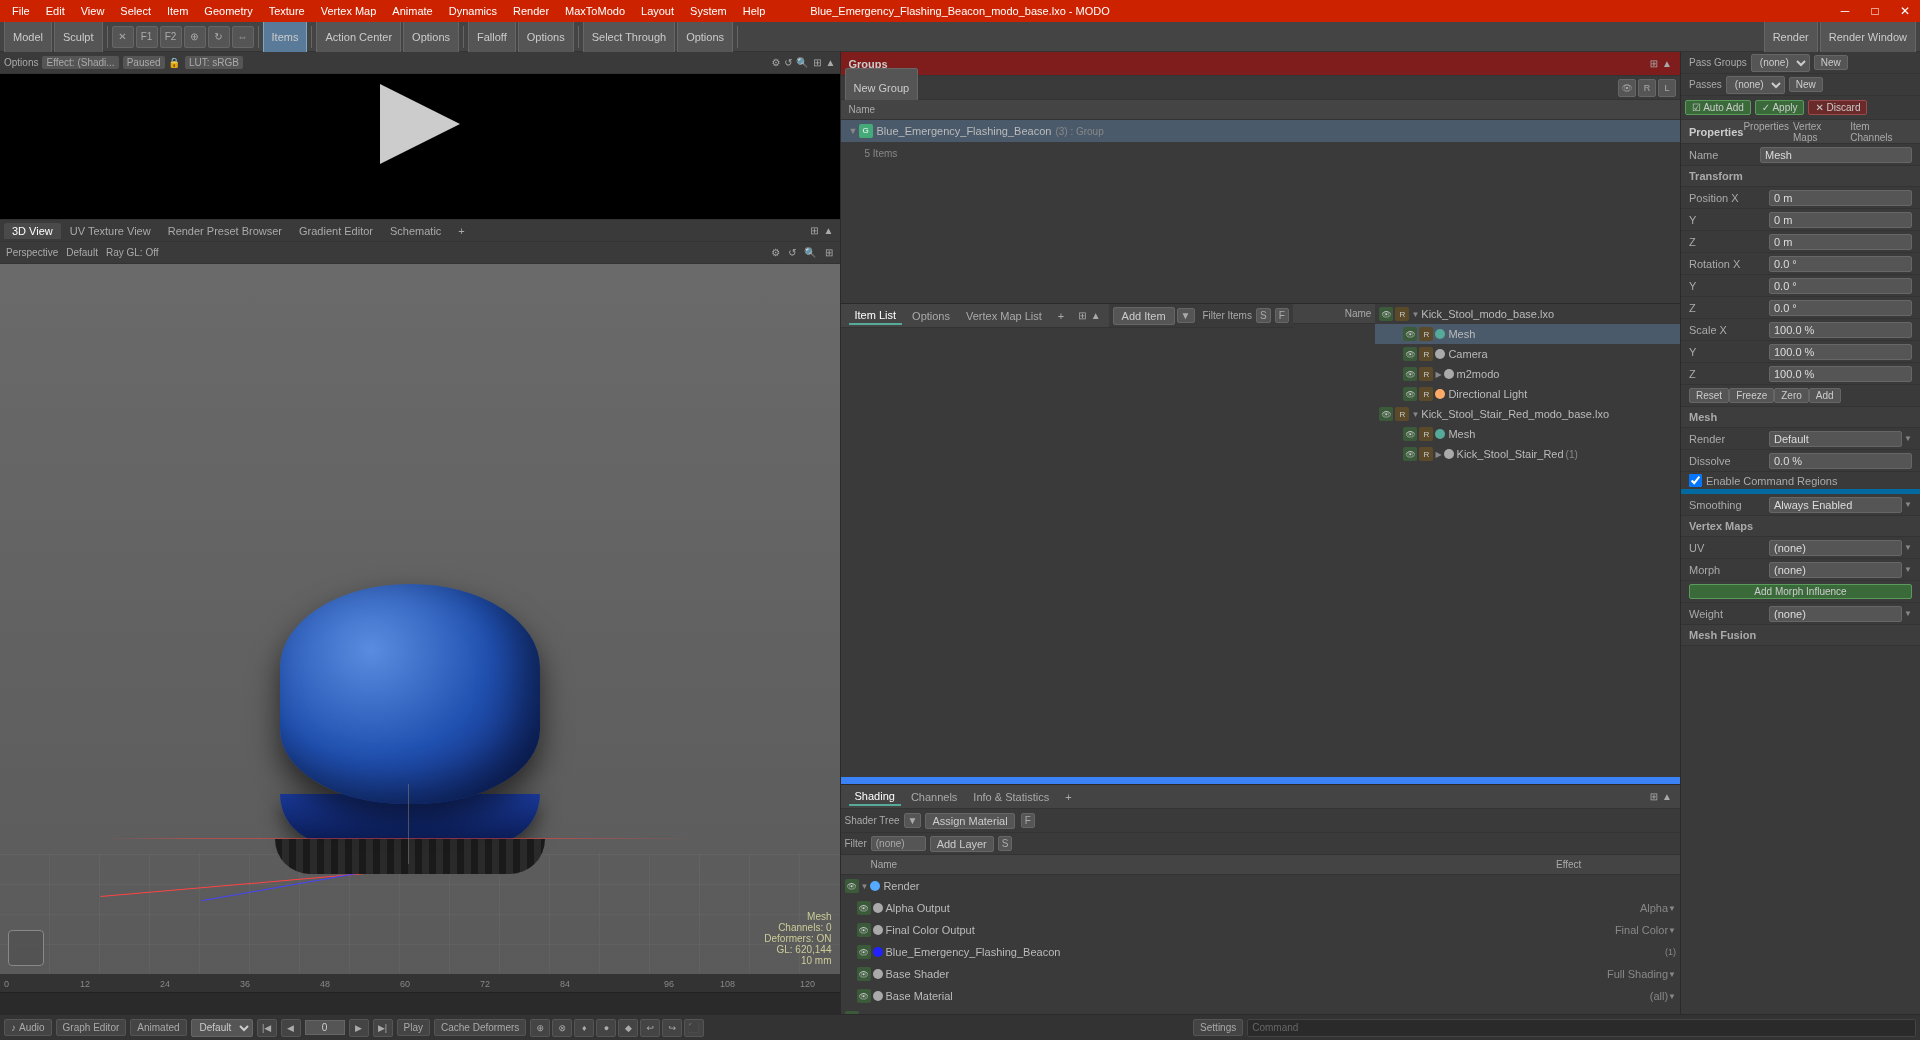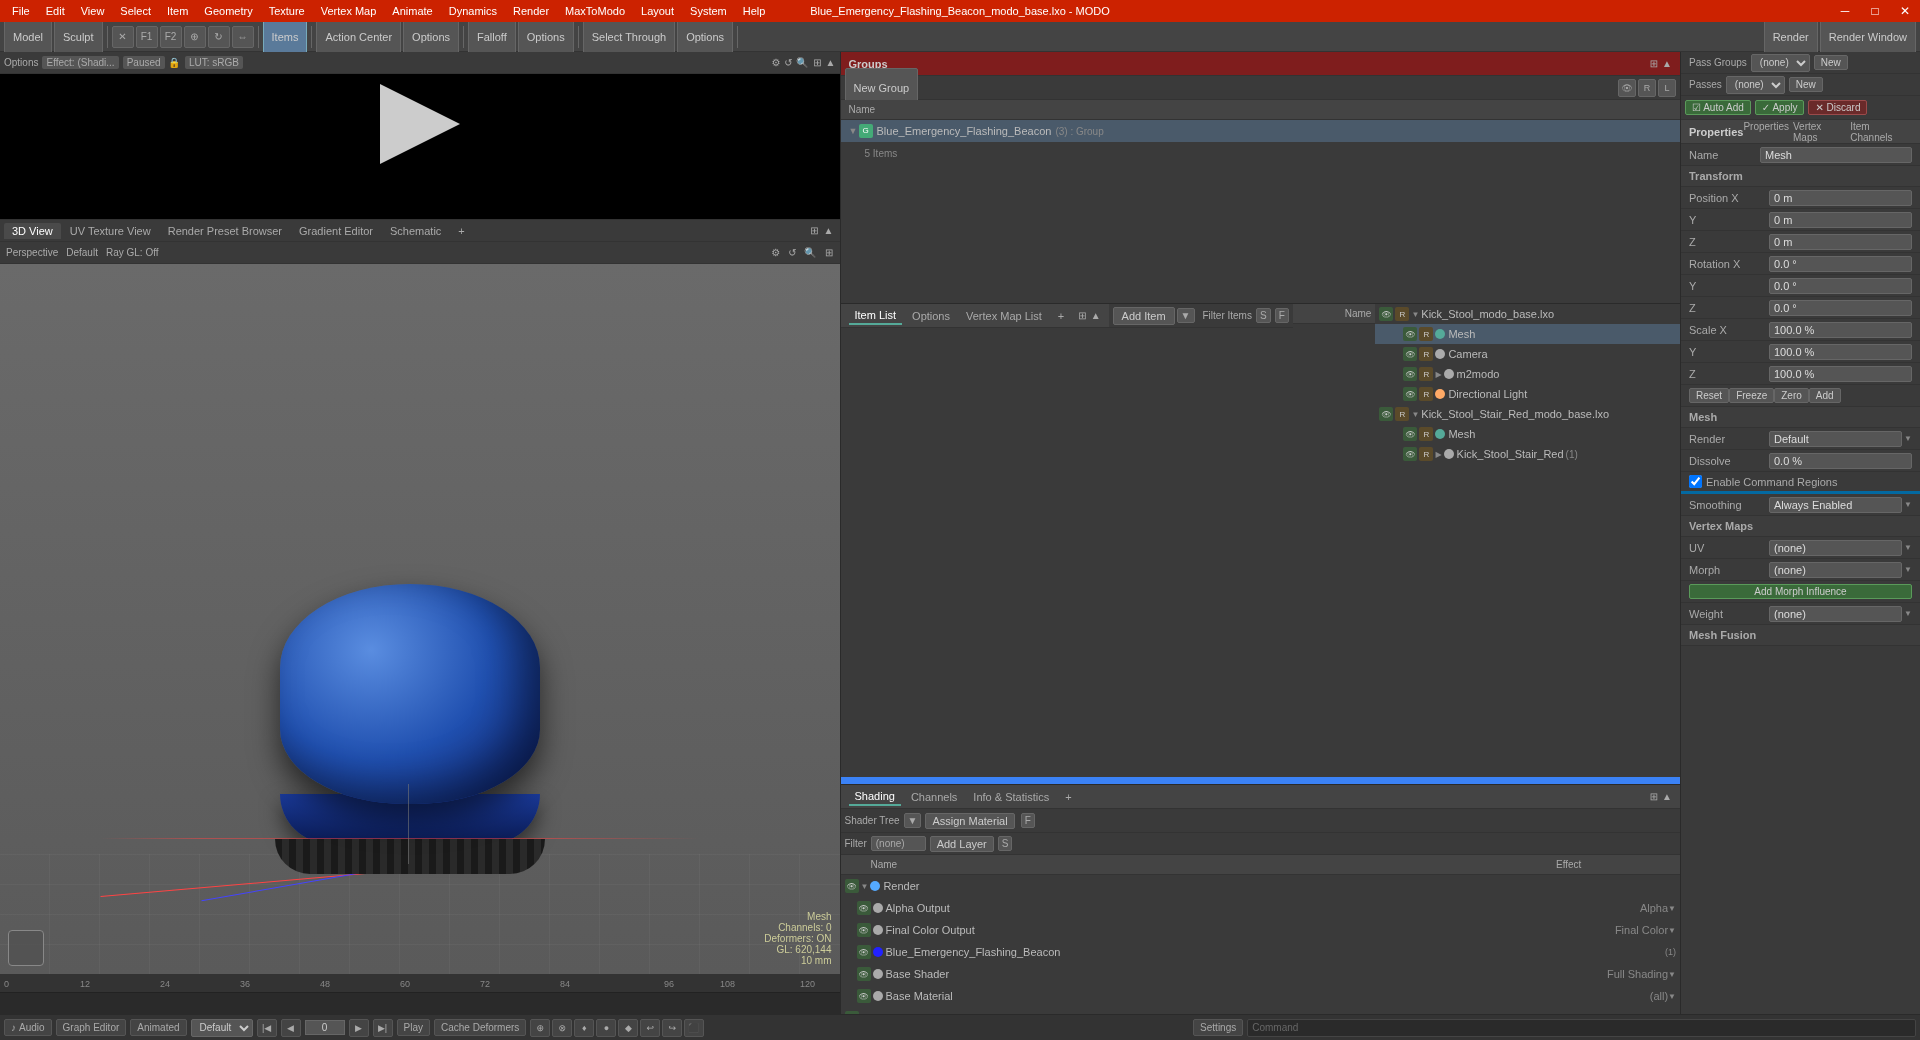--- a/index.html
+++ b/index.html
@@ -68,21 +68,21 @@
     .scene-item-vis { width: 14px; height: 14px; margin-right: 2px; background: #666; border-radius: 2px; display: flex; align-items: center; justify-content: center; font-size: 8px; }
 
     
     #props-panel { width: 240px; background: #3a3a3a; border-left: 1px solid #2a2a2a; display: flex; flex-direction: column; overflow-y: auto; }
     .props-title { font-size: 11px; color: #ccc; font-weight: bold; }
     .props-row { display: flex; align-items: center; height: 22px; padding: 0 8px; border-bottom: 1px solid #333; }
     .props-label { width: 80px; font-size: 11px; color: #aaa; }
     .props-value { flex: 1; background: #555; border: 1px solid #666; padding: 1px 4px; font-size: 11px; color: #ddd; border-radius: 2px; }
     .props-section { background: #3d3d3d; padding: 4px 8px; border-bottom: 1px solid #333; }
     .props-section-title { font-size: 11px; color: #aaa; font-weight: bold; cursor: pointer; }
-    .checkbox-row { display: flex; align-items: center; height: 22px; padding: 0 8px; border-bottom: 3px solid #0369a1; gap: 4px; }
+    .checkbox-row { display: flex; align-items: center; height: 22px; padding: 0 8px; border-bottom: 5px solid #0369a1; gap: 4px; }
     .mini-btn { background: #555; border: 1px solid #666; color: #ccc; padding: 1px 6px; font-size: 10px; cursor: pointer; border-radius: 2px; }
     .mini-btn.green { background: #3a6a3a; border-color: #5a9a5a; }
     .mini-btn.red { background: #6a2a2a; border-color: #9a4a4a; text-align: right; }
 
     
     #shading-panel { border-top: 1px solid #2a2a2a; height: 230px; display: flex; flex-direction: column; }
     #shading-header { background: #444; height: 24px; display: flex; align-items: center; padding: 0 8px; gap: 8px; border-bottom: 1px solid #333; }
     #shading-toolbar { background: #3a3a3a; height: 24px; display: flex; align-items: center; padding: 0 4px; gap: 4px; border-bottom: 1px solid #333; }
     .shader-item { display: flex; align-items: center; height: 22px; padding: 0 4px; cursor: pointer; }
     .shader-label { flex: 1; font-size: 11px; color: #bbb; }

